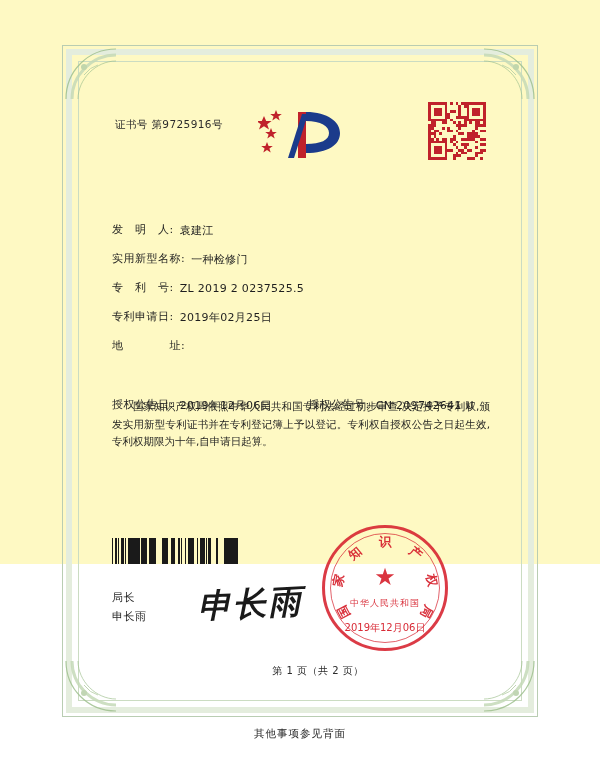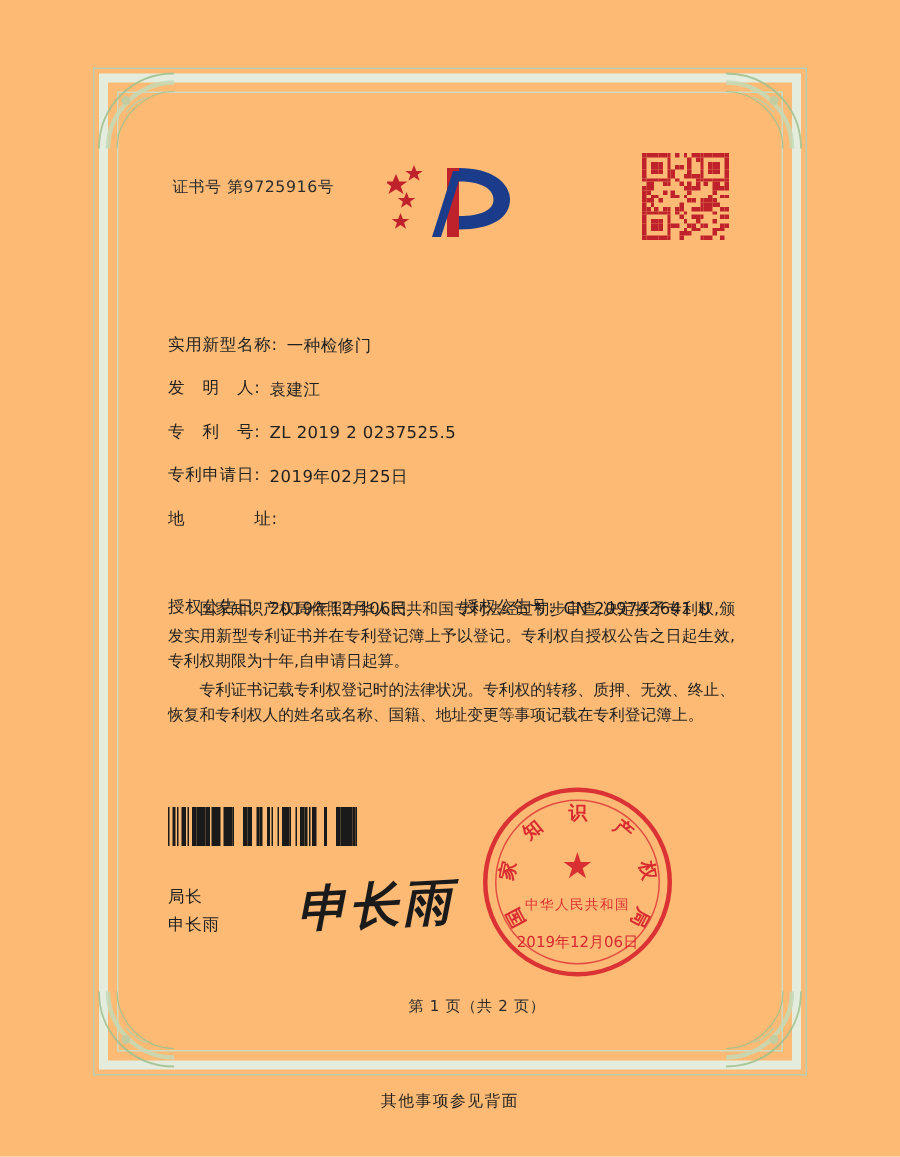--- a/index.html
+++ b/index.html
@@ -9,22 +9,22 @@
   body {
     width: 600px;
     height: 771px;
     background: #ffffff;
     font-family: "DejaVu Sans", sans-serif;
     overflow: hidden;
   }
   .page {
     position: relative;
     width: 600px;
-    height: 771px;
-    background: #fdba74;
+    height: 564px;
+    background: #fef9c3;
   }
   
   .border-outer {
     position: absolute;
     left: 62px;
     top: 45px;
     width: 476px;
     height: 672px;
     border: 1px solid #b9cdb2;
     box-sizing: border-box;
@@ -792,26 +792,26 @@
           <i></i>
           <i></i>
           <i class="on"></i>
           <i></i>
         </div>
     </div>
 
 
     <div class="fields">
       <div class="field-row">
+        <span class="f-label">发　明　人:</span>
+        <span class="f-value">袁建江</span>
+      </div>
+      <div class="field-row">
         <span class="f-label">实用新型名称:</span>
         <span class="f-value">一种检修门</span>
-      </div>
-      <div class="field-row">
-        <span class="f-label">发　明　人:</span>
-        <span class="f-value">袁建江</span>
       </div>
       <div class="field-row">
         <span class="f-label">专　利　号:</span>
         <span class="f-value">ZL 2019 2 0237525.5</span>
       </div>
       <div class="field-row">
         <span class="f-label">专利申请日:</span>
         <span class="f-value">2019年02月25日</span>
       </div>
       <div class="field-row tall">
@@ -824,21 +824,20 @@
         </div>
         <div class="dual-right">
           <span class="f-label">授权公告号:</span>
           <span class="f-value">CN 209742641 U</span>
         </div>
       </div>
     </div>
 
     <div class="paragraphs">
       <p>国家知识产权局依照中华人民共和国专利法经过初步审查,决定授予专利权,颁发实用新型专利证书并在专利登记簿上予以登记。专利权自授权公告之日起生效,专利权期限为十年,自申请日起算。</p>
-      <p>专利证书记载专利权登记时的法律状况。专利权的转移、质押、无效、终止、恢复和专利权人的姓名或名称、国籍、地址变更等事项记载在专利登记簿上。</p>
     </div>
 
     <div class="barcode" id="barcode">
         <span style="width: 1px; background: rgb(26, 26, 26);"></span>
         <span style="width: 2px; background: transparent;"></span>
         <span style="width: 2px; background: rgb(26, 26, 26);"></span>
         <span style="width: 1px; background: transparent;"></span>
         <span style="width: 1px; background: rgb(26, 26, 26);"></span>
         <span style="width: 2px; background: transparent;"></span>
         <span style="width: 3px; background: rgb(26, 26, 26);"></span>

